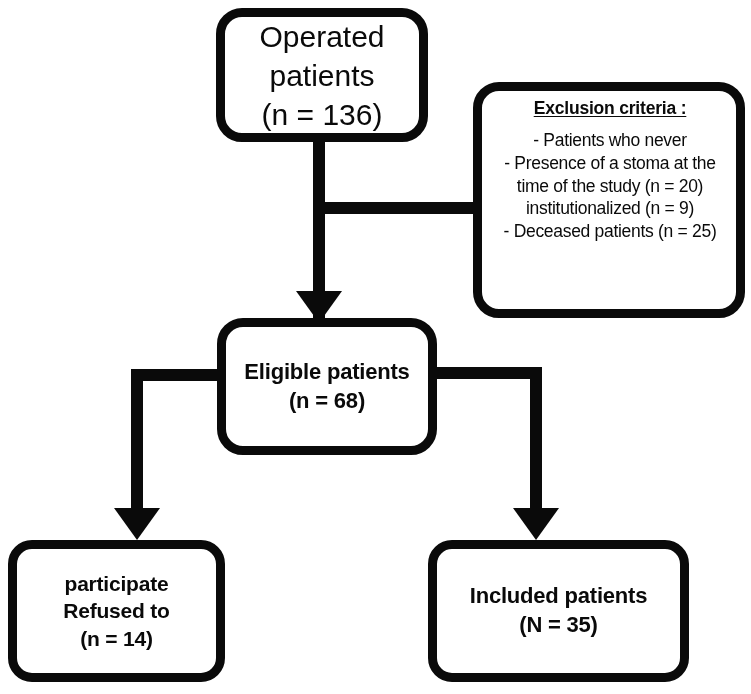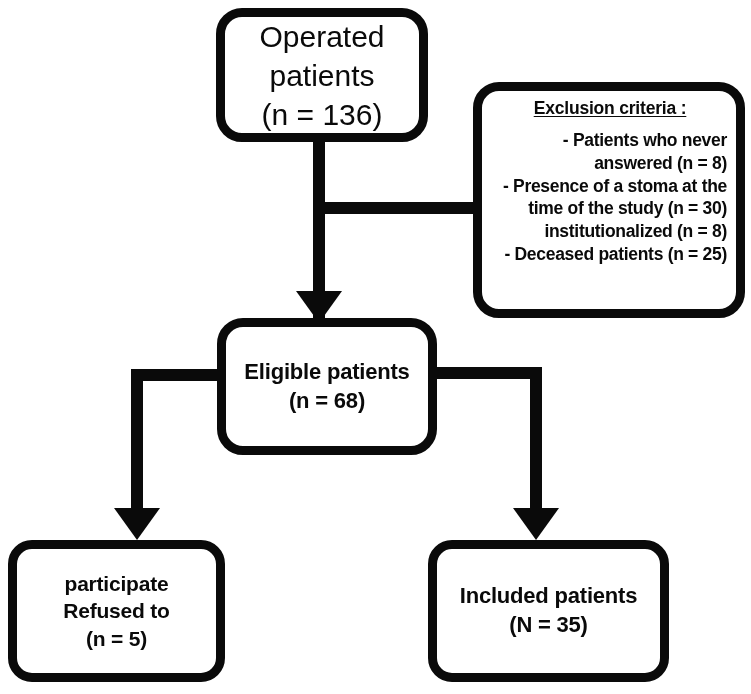--- a/index.html
+++ b/index.html
@@ -70,23 +70,23 @@
     text-underline-offset: 2px;
     margin-bottom: 10px;
     letter-spacing: -0.2px;
   }
   #node-exclusion .excl-list {
     display: flex;
     flex-direction: column;
   }
   #node-exclusion .excl-item {
     font-size: 17.5px;
-    font-weight: bold;
+    font-weight: normal;
     line-height: 1.30;
-    text-align: right;
+    text-align: center;
     letter-spacing: -0.3px;
   }
 
   
   #node-eligible {
     left: 217px;
     top: 318px;
     width: 220px;
     height: 137px;
     border-radius: 26px;
@@ -108,21 +108,21 @@
   #node-refused .line {
     font-size: 21px;
     font-weight: bold;
     letter-spacing: -0.2px;
   }
 
   
   #node-included {
     left: 428px;
     top: 540px;
-    width: 241px;
+    width: 261px;
     height: 142px;
     border-radius: 24px;
   }
   #node-included .line {
     font-size: 22px;
     font-weight: bold;
     letter-spacing: -0.2px;
   }
 
   
@@ -218,37 +218,36 @@
   <div class="node" id="node-operated">
     <span class="line">Operated</span>
     <span class="line">patients</span>
     <span class="line">(n = 136)</span>
   </div>
 
   <div class="node" id="node-exclusion">
     <div class="excl-title">Exclusion criteria :</div>
     <div class="excl-list">
       <span class="excl-item">- Patients who never</span>
-      <span class="excl-item">answered (n = 8)</span>
       <span class="excl-item">- Presence of a stoma at the</span>
-      <span class="excl-item">time of the study (n = 30)</span>
-      <span class="excl-item">institutionalized (n = 8)</span>
+      <span class="excl-item">time of the study (n = 20)</span>
+      <span class="excl-item">institutionalized (n = 9)</span>
       <span class="excl-item">- Deceased patients (n = 25)</span>
     </div>
   </div>
 
   <div class="node" id="node-eligible">
     <span class="line">Eligible patients</span>
     <span class="line">(n = 68)</span>
   </div>
 
   <div class="node" id="node-refused">
     <span class="line">participate</span>
     <span class="line">Refused to</span>
-    <span class="line">(n = 5)</span>
+    <span class="line">(n = 14)</span>
   </div>
 
   <div class="node" id="node-included">
     <span class="line">Included patients</span>
     <span class="line">(N = 35)</span>
   </div>
 
 </div>
 
 </body></html>

